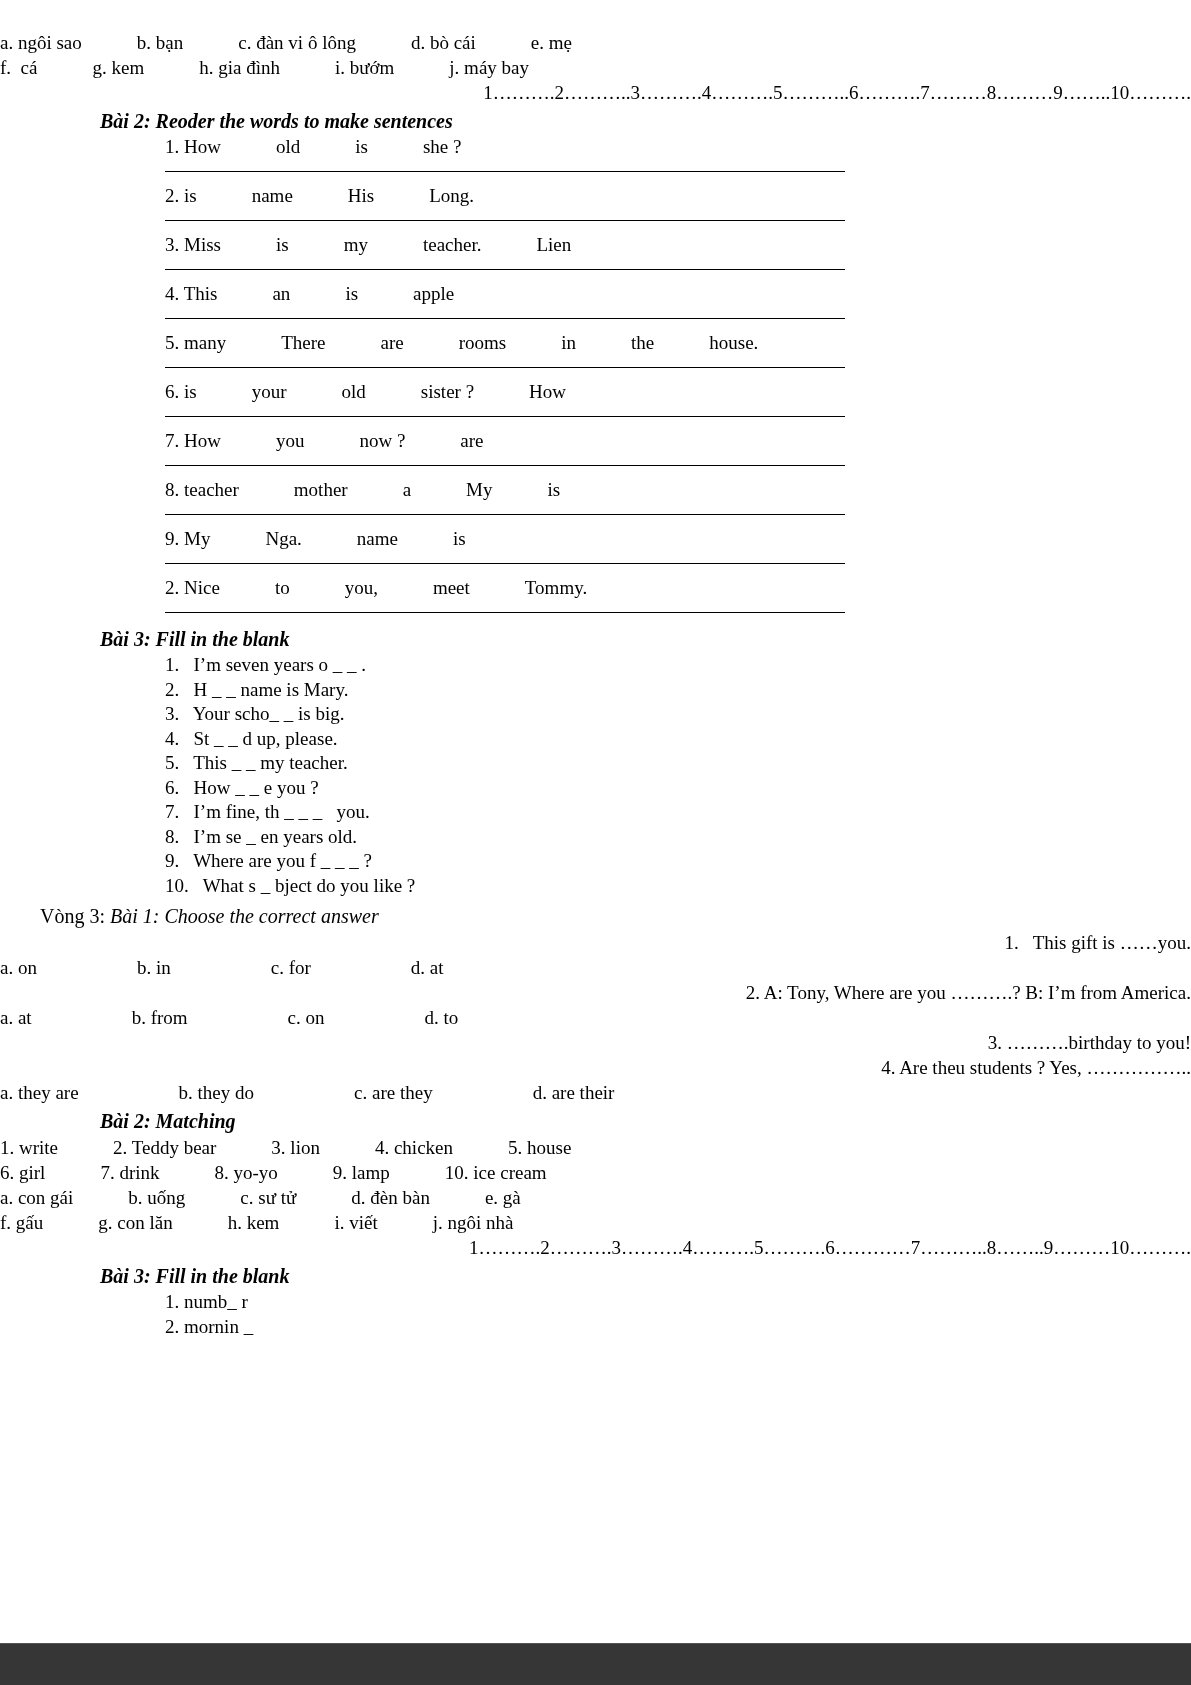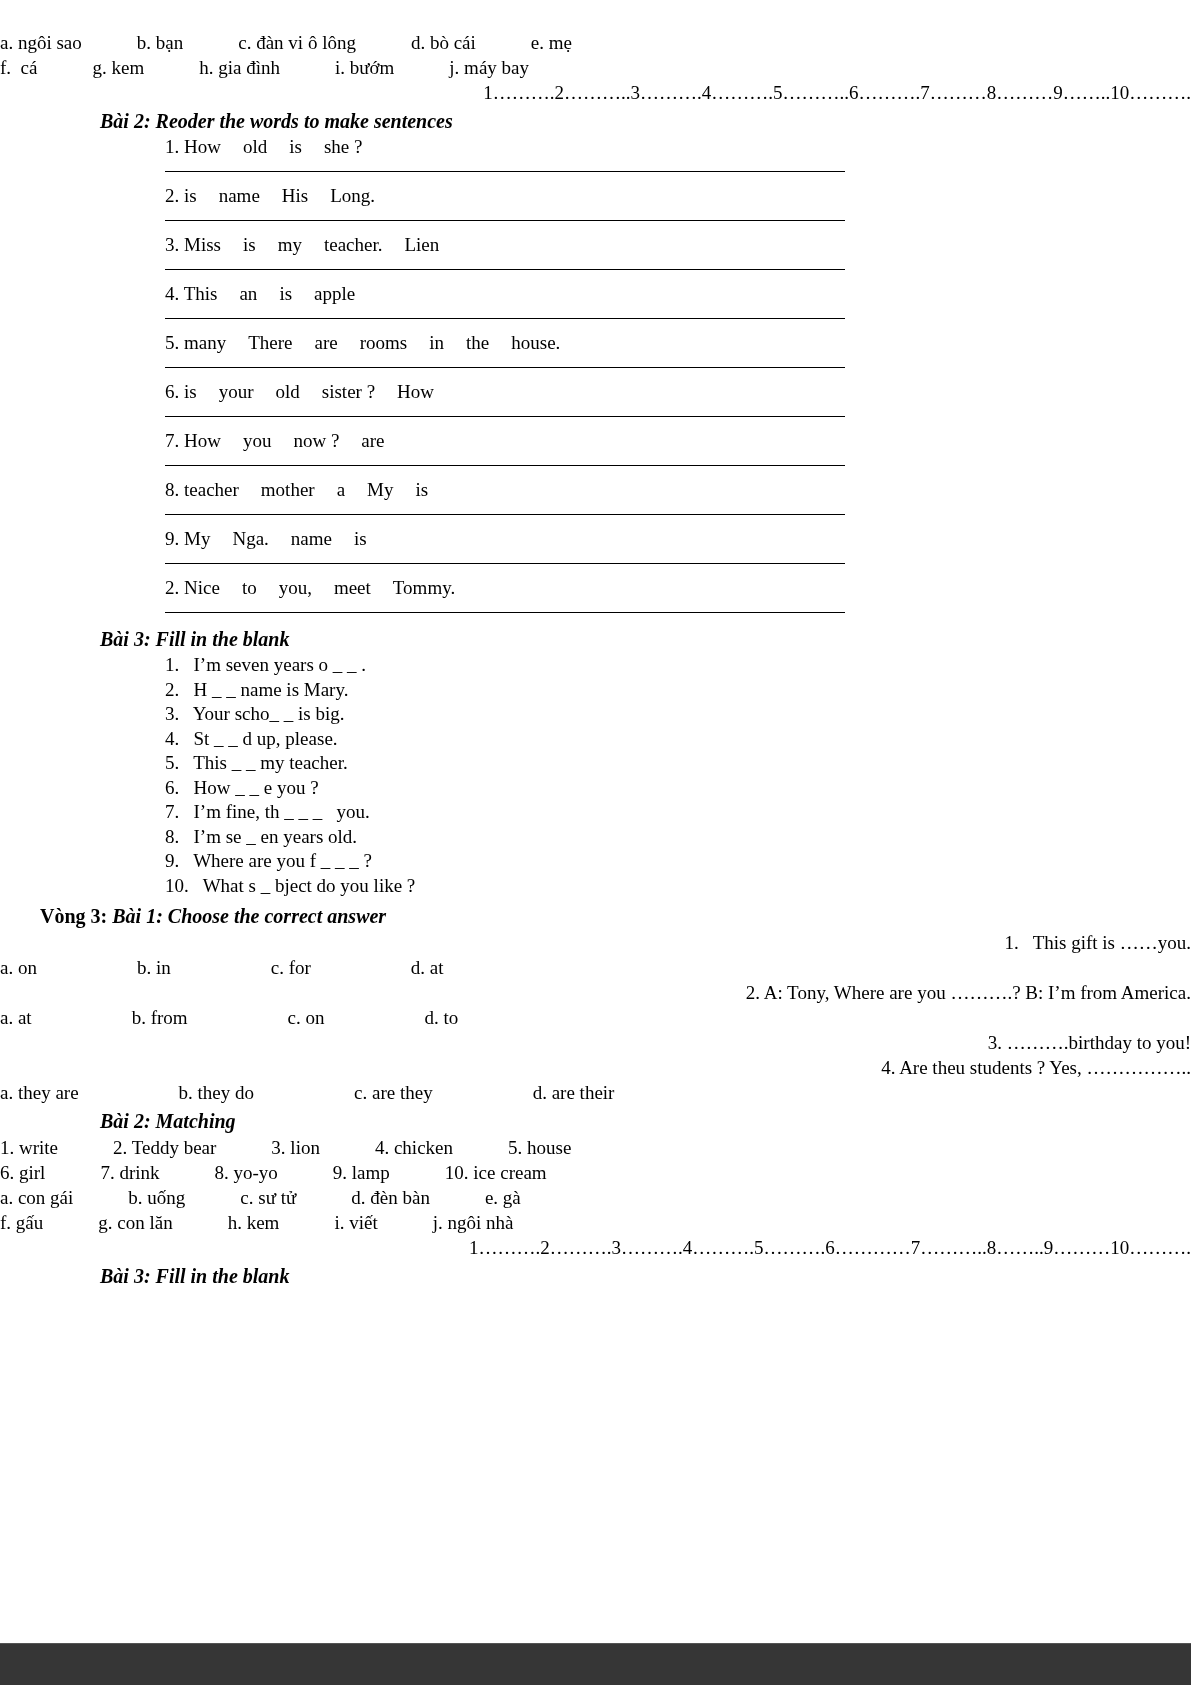--- a/index.html
+++ b/index.html
@@ -29,27 +29,27 @@
     font-size: 20px;
     line-height: 28px;
     font-weight: bold;
     font-style: italic;
   }
   .vong-heading {
     margin-left: 40px;
     margin-top: 4px;
     font-size: 20px;
     line-height: 28px;
-    font-weight: bold;
+    font-weight: normal;
   }
   .vong-heading .it { font-style: italic; }
 
   .word-row {
     display: flex;
-    gap: 22px;
+    gap: 55px;
     margin-left: 165px;
     font-size: 19px;
     line-height: 24px;
   }
   .word-row > span { white-space: pre; }
 
   .sentence-block .blank {
     margin-left: 165px;
     width: 680px;
     height: 13px;
@@ -279,16 +279,20 @@
   <div class="match-row">
       <span>f. gấu</span>
       <span>g. con lăn</span>
       <span>h. kem</span>
       <span>i. viết</span>
       <span>j. ngôi nhà</span>
     </div>
   <div class="line ml100">1……….2……….3……….4……….5……….6…………7………..8……..9………10……….</div>
 
   <h2 class="heading">Bài 3: Fill in the blank</h2>
+  <div class="fill-list">
+      <span>1. numb_ r</span>
+      <span>2. mornin _</span>
+    </div>
 
 </div>
 
 <div class="bottom-bar"></div>
 
 </body></html>

